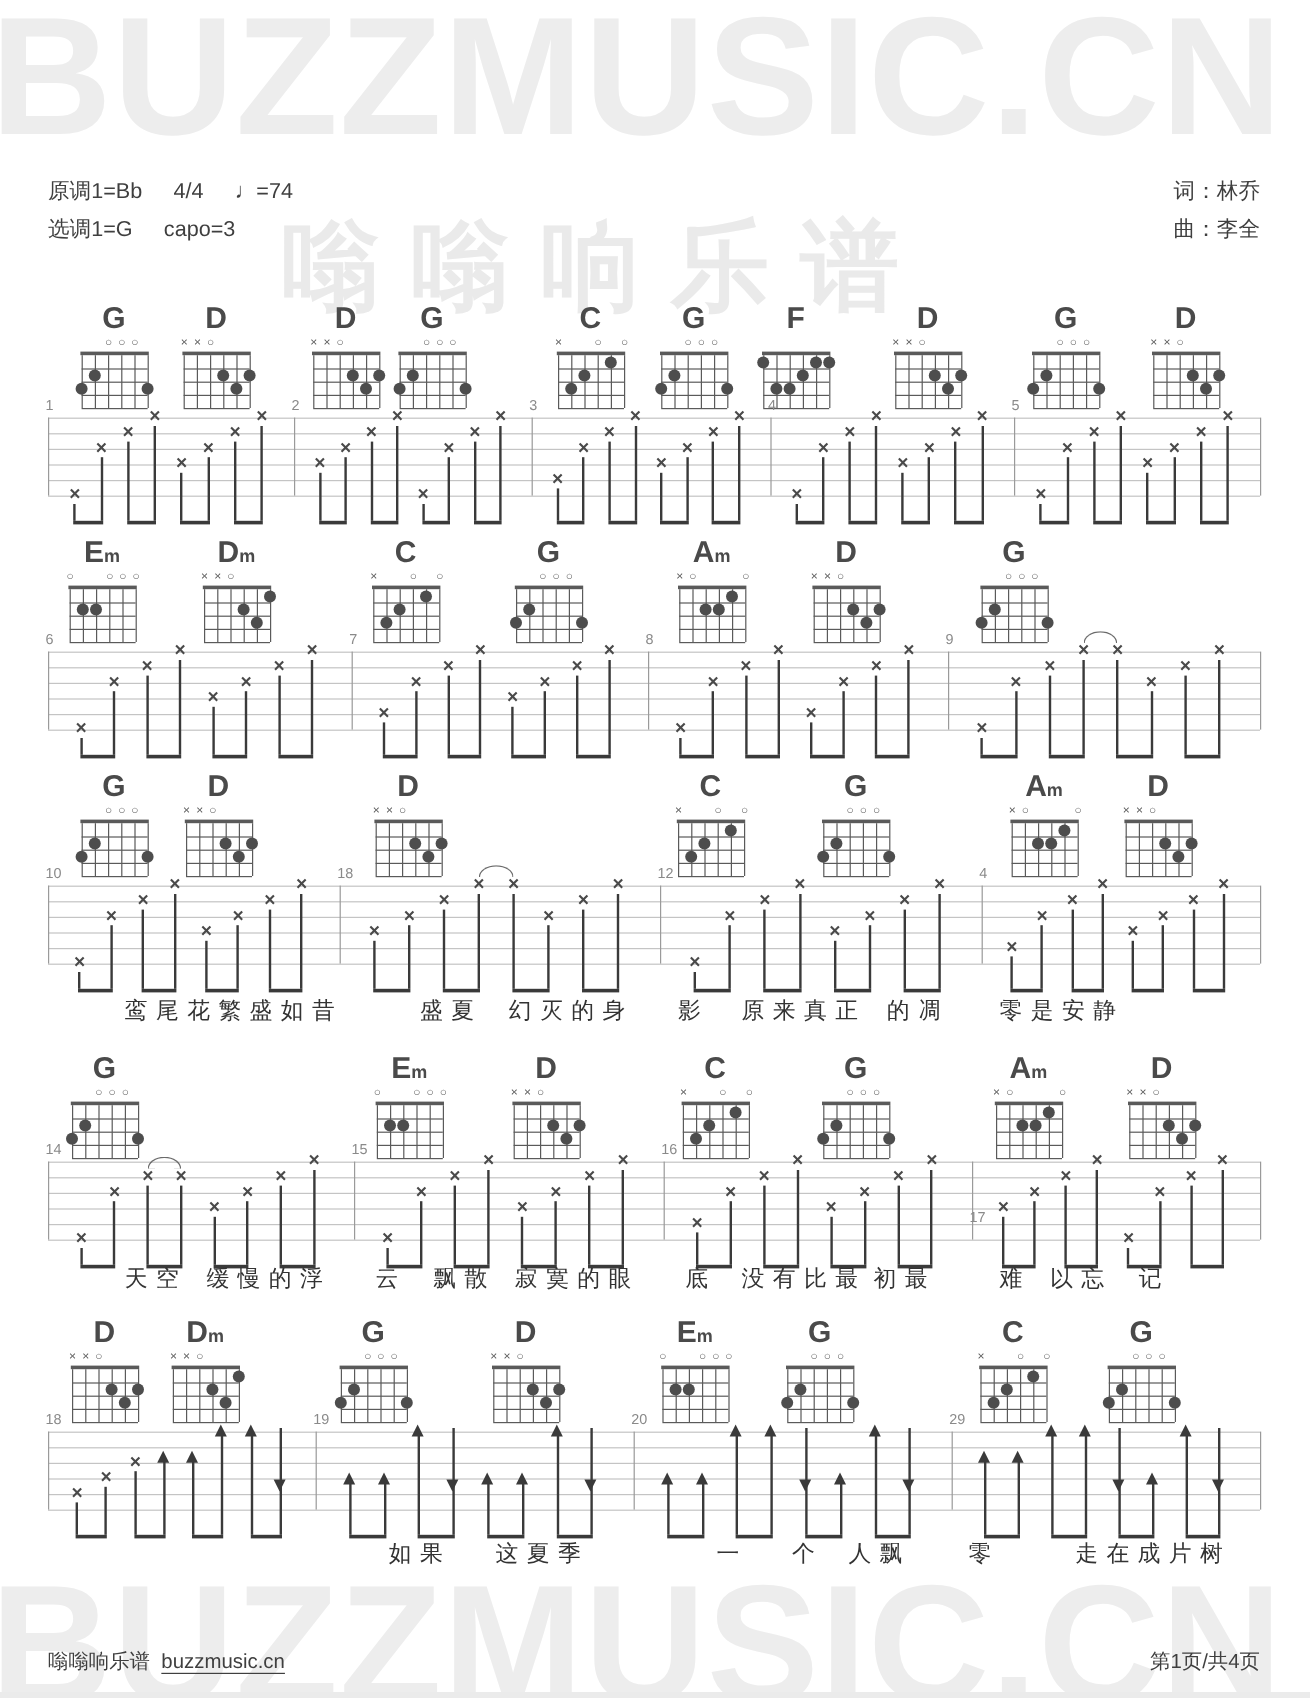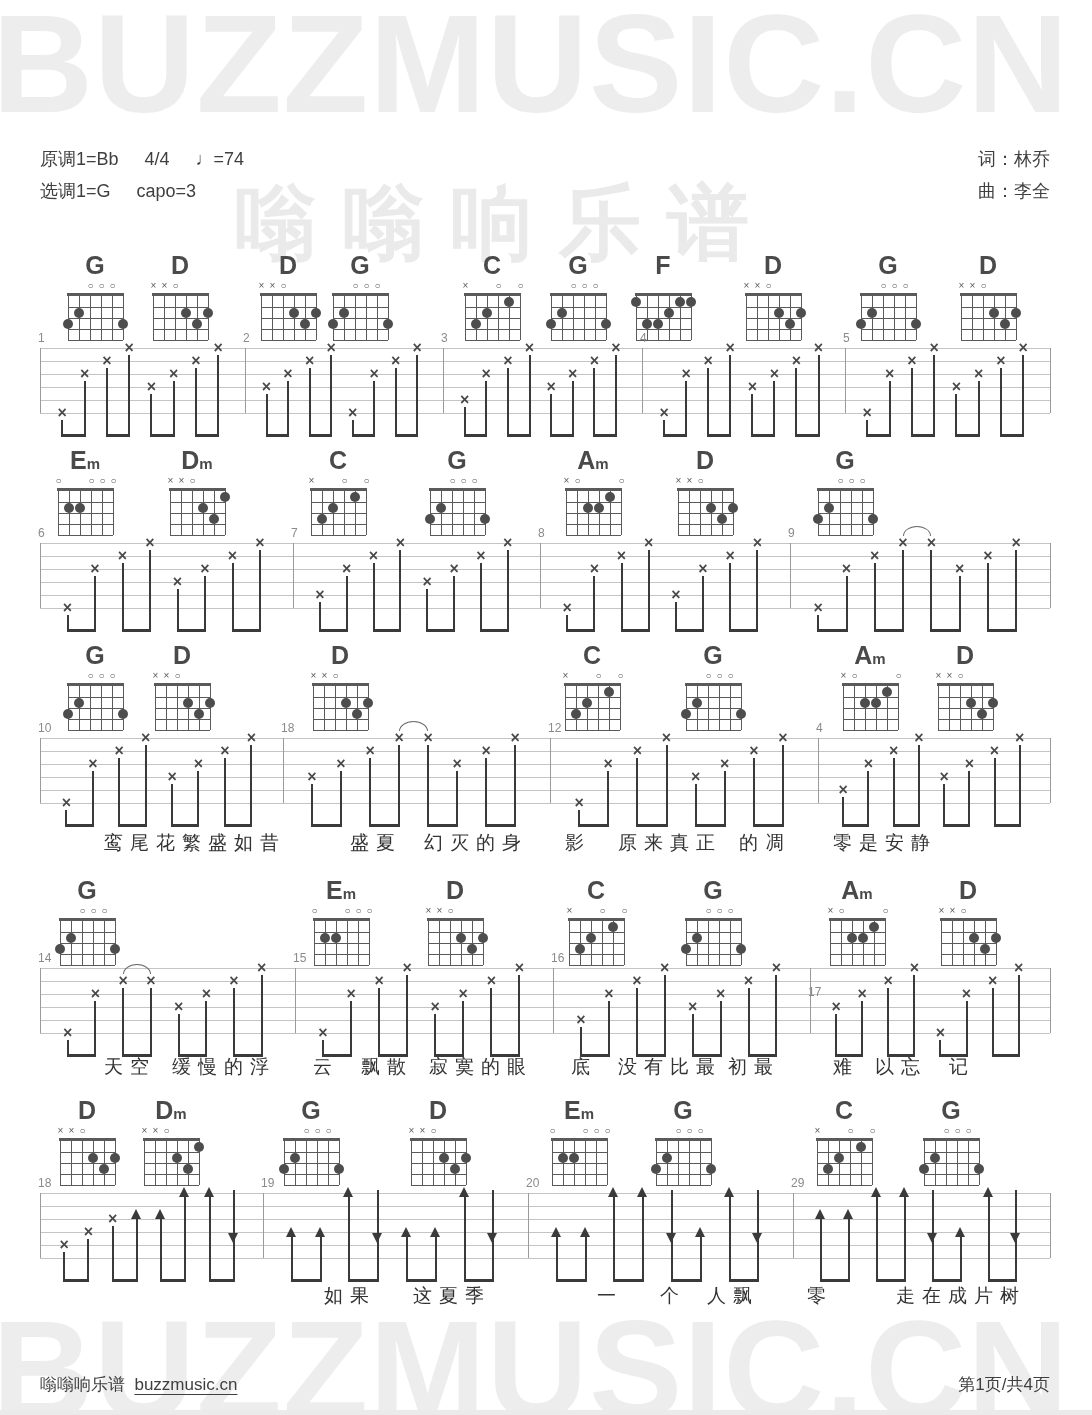--- a/index.html
+++ b/index.html
@@ -981,21 +981,21 @@
         <div class="staff-line" style="position: absolute; left: 40px; top: 1007px; width: 1010px;"></div>
         <div class="staff-line" style="position: absolute; left: 40px; top: 1020px; width: 1010px;"></div>
         <div class="staff-line" style="position: absolute; left: 40px; top: 1033px; width: 1010px;"></div>
         <div class="barline" style="position: absolute; left: 40px; top: 968px; height: 65px;"></div>
         <div class="mnum" style="position: absolute; left: 38px; top: 952px;">14</div>
         <div class="barline" style="position: absolute; left: 295px; top: 968px; height: 65px;"></div>
         <div class="mnum" style="position: absolute; left: 293px; top: 952px;">15</div>
         <div class="barline" style="position: absolute; left: 553px; top: 968px; height: 65px;"></div>
         <div class="mnum" style="position: absolute; left: 551px; top: 952px;">16</div>
         <div class="barline" style="position: absolute; left: 810px; top: 968px; height: 65px;"></div>
-        <div class="mnum" style="position: absolute; left: 808px; top: 986px;">17</div>
+        <div class="mnum" style="position: absolute; left: 808px; top: 1008px;">17</div>
         <div class="barline" style="position: absolute; left: 1050px; top: 968px; height: 65px;"></div>
         <div class="xnote" style="position: absolute; left: 60.7174px; top: 1025px;">×</div>
         <div class="stem" style="position: absolute; left: 66.7174px; top: 1040px; height: 14px;"></div>
         <div class="xnote" style="position: absolute; left: 88.4348px; top: 986px;">×</div>
         <div class="stem" style="position: absolute; left: 94.4348px; top: 1001px; height: 53px;"></div>
         <div class="xnote" style="position: absolute; left: 116.152px; top: 973px;">×</div>
         <div class="stem" style="position: absolute; left: 122.152px; top: 988px; height: 66px;"></div>
         <div class="xnote" style="position: absolute; left: 143.87px; top: 973px;">×</div>
         <div class="stem" style="position: absolute; left: 149.87px; top: 988px; height: 66px;"></div>
         <div class="xnote" style="position: absolute; left: 171.587px; top: 999px;">×</div>

